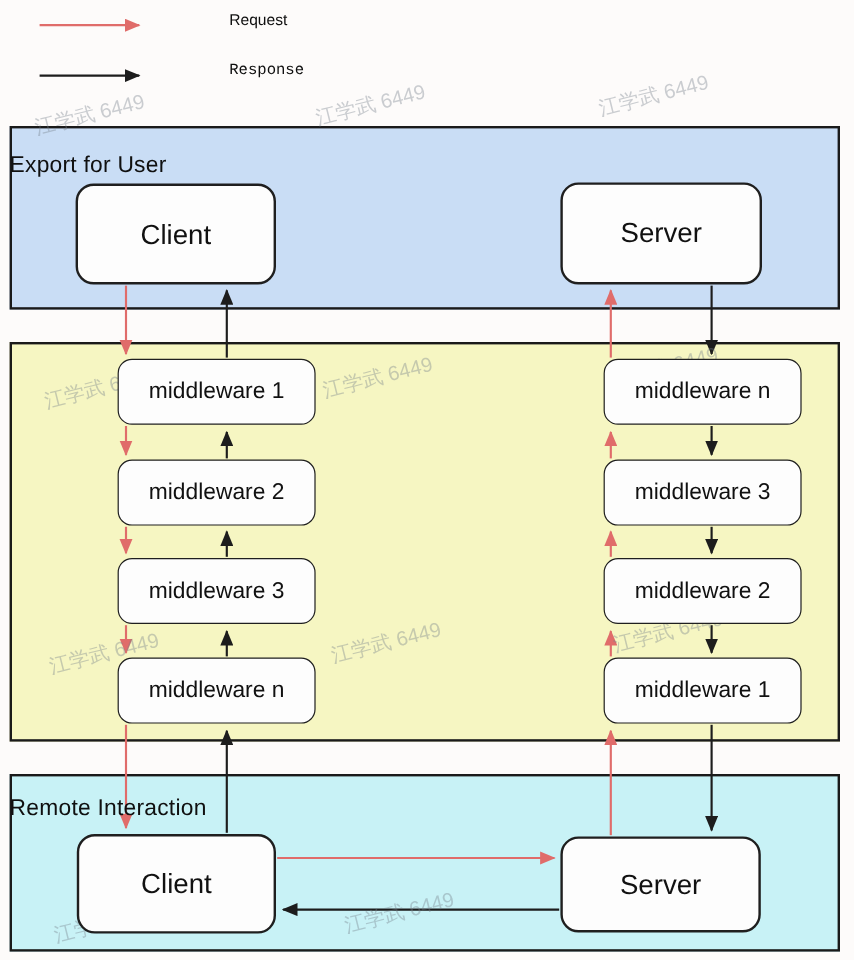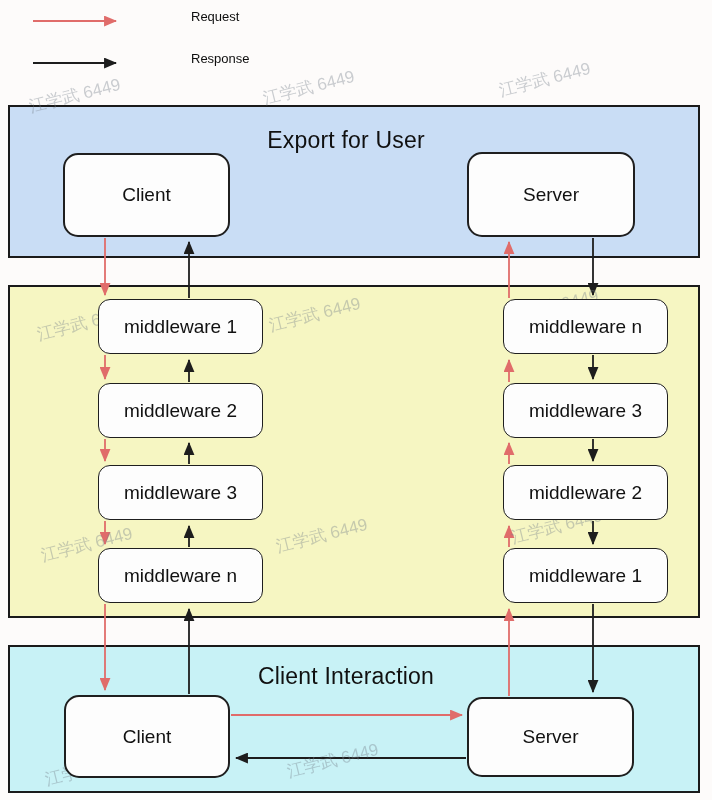--- a/index.html
+++ b/index.html
@@ -13,48 +13,48 @@
   }
   .canvas{position:absolute;left:0;top:0;width:712px;height:800px;}
 
   
   .band{position:absolute;border:2px solid #1a1a1a;box-sizing:border-box;z-index:1;}
   .band-export{left:8px;top:105px;width:692px;height:153px;background:#c9ddf5;}
   .band-middleware{left:8px;top:285px;width:692px;height:333px;background:#f6f6c2;}
   .band-remote{left:8px;top:645px;width:692px;height:148px;background:#c8f2f6;}
 
   .band-title{
-    position:absolute;left:8px;width:676px;text-align:center;
-    font-size:23px;color:#101010;z-index:3;letter-spacing:.2px;
+    position:absolute;left:8px;width:676px;
+    font-size:19px;color:#101010;z-index:3;letter-spacing:.2px;
   }
   .title-export{top:127px;}
   .title-remote{top:663px;}
 
   
   .node{
     position:absolute;background:#fdfdfd;border:2px solid #1f1f1f;
     border-radius:15px;box-sizing:border-box;z-index:4;
     display:flex;align-items:center;justify-content:center;
   }
-  .node-big{font-size:19px;}
+  .node-big{font-size:23px;}
   .node-mw{border-radius:12px;font-size:19px;border-width:1.5px;margin-left:35px;}
 
   .n-client-top{left:63px;top:153px;width:167px;height:84px;}
   .n-server-top{left:467px;top:152px;width:168px;height:85px;}
   .n-client-bot{left:64px;top:695px;width:166px;height:83px;}
   .n-server-bot{left:467px;top:697px;width:167px;height:80px;}
 
   .mw-l{left:63px;width:165px;height:55px;}
   .mw-r{left:468px;width:165px;height:55px;}
   .row0{top:299px;} .row1{top:383px;} .row2{top:465px;} .row3{top:548px;}
 
   
   .legend-label{position:absolute;font-size:13px;color:#0e0e0e;z-index:3;margin-left:33px;}
   .lg-request{left:158px;top:9px;}
-  .lg-response{left:158px;top:51px;}
+  .lg-response{left:158px;top:51px;font-family:Liberation Mono, monospace;}
 
   
   svg.arrows{position:absolute;left:0;top:0;z-index:2;pointer-events:none;}
 
   
   .wm{
     position:absolute;z-index:3;
     font-size:17px;color:rgba(118,128,140,0.38);
     transform:rotate(-14deg);white-space:nowrap;pointer-events:none;
   }
@@ -139,21 +139,21 @@
     </g>
     <g stroke="#1d1d1d" stroke-width="2">
       <line x1="466" y1="758" x2="236" y2="758" marker-end="url(#hb)"></line>
     </g>
   </svg>
 
   <span class="legend-label lg-request">Request</span>
   <span class="legend-label lg-response">Response</span>
 
   <div class="band-title title-export">Export for User</div>
-  <div class="band-title title-remote">Client Interaction</div>
+  <div class="band-title title-remote">Remote Interaction</div>
 
   <div class="node node-big n-client-top">
     <span>Client</span>
   </div>
   <div class="node node-big n-server-top">
     <span>Server</span>
   </div>
 
   <div class="node node-mw mw-l row0">
     <span>middleware 1</span>

